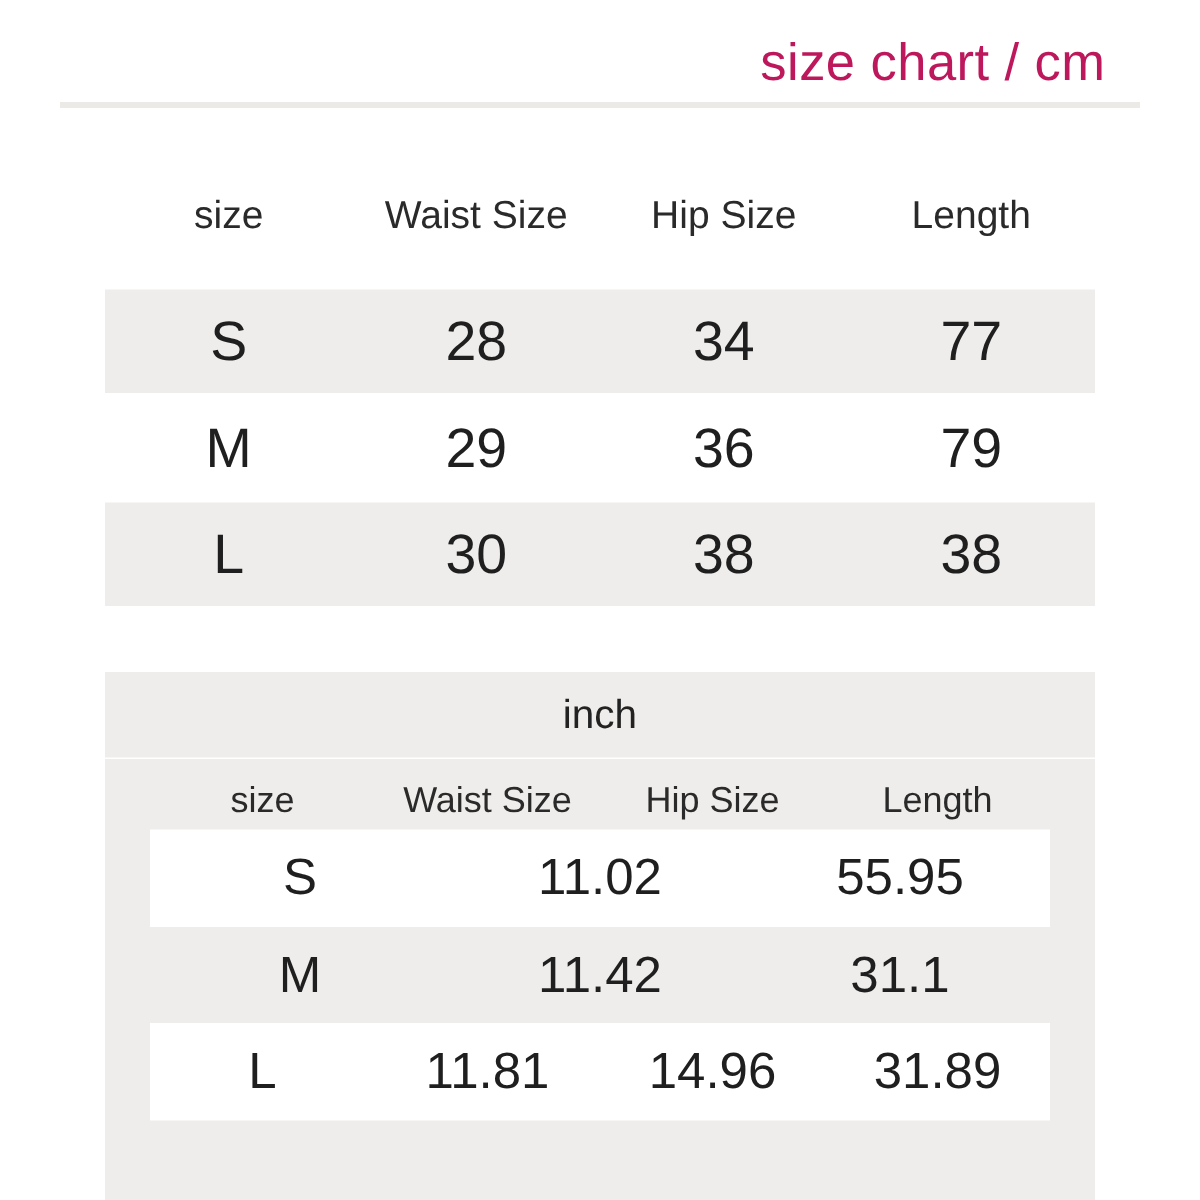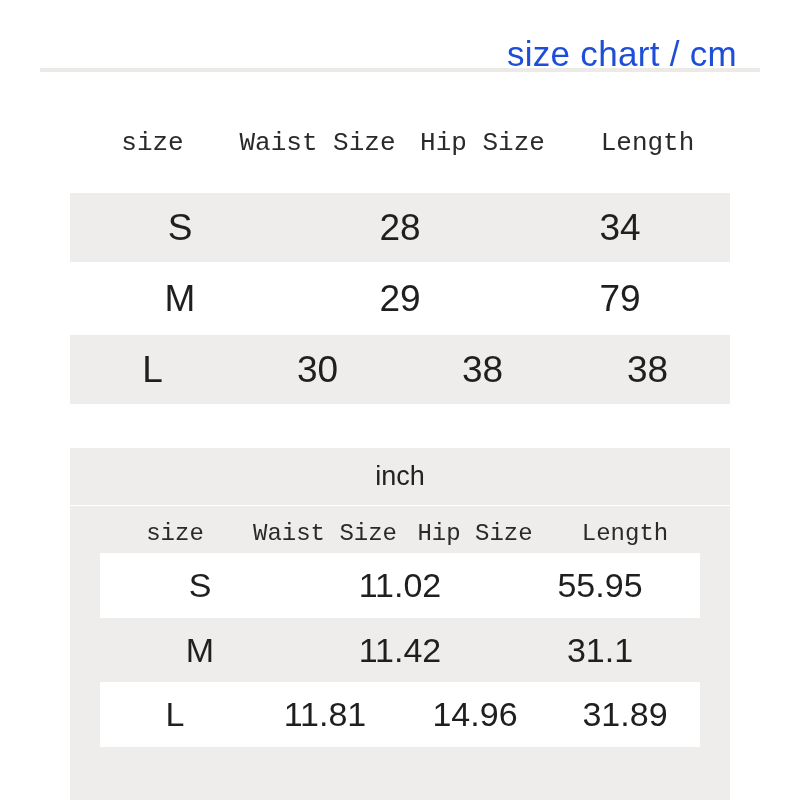--- a/index.html
+++ b/index.html
@@ -11,23 +11,22 @@
     color: #1f1f1f;
     position: relative;
     overflow: hidden;
   }
 
   .title {
     position: absolute;
     top: 22px; right: 63px;
     font-size: 35px;
     letter-spacing: 0.3px;
-    color: #1d4ed8;
+    color: #be185d;
     white-space: pre;
-    margin-top: 12px;
   }
 
   .divider {
     position: absolute;
     top: 68px; left: 40px;
     width: 720px; height: 4px;
     background: #eceae7;
   }
 
   
@@ -37,21 +36,21 @@
     width: 660px;
   }
   .t1 .thead {
     display: flex;
     height: 81px;
     align-items: flex-start;
     padding-top: 16px;
     font-size: 26px;
     color: #2a2a2a;
   }
-  .th { flex: 1; text-align: center; font-family: Liberation Mono, monospace; }
+  .th { flex: 1; text-align: center; }
 
   .row {
     display: flex;
     align-items: center;
     font-size: 37px;
   }
   .cell { flex: 1; text-align: center; }
 
   .t1 .row-s { height: 69px; background: #efedeb; }
   .t1 .row-m { height: 73px; background: #ffffff; }
@@ -99,24 +98,26 @@
   <div class="thead">
     <div class="th">size</div>
     <div class="th">Waist Size</div>
     <div class="th">Hip Size</div>
     <div class="th">Length</div>
   </div>
   <div class="row row-s">
     <div class="cell">S</div>
     <div class="cell">28</div>
     <div class="cell">34</div>
+    <div class="cell">77</div>
   </div>
   <div class="row row-m">
     <div class="cell">M</div>
     <div class="cell">29</div>
+    <div class="cell">36</div>
     <div class="cell">79</div>
   </div>
   <div class="row row-l">
     <div class="cell">L</div>
     <div class="cell">30</div>
     <div class="cell">38</div>
     <div class="cell">38</div>
   </div>
 </div>
 

